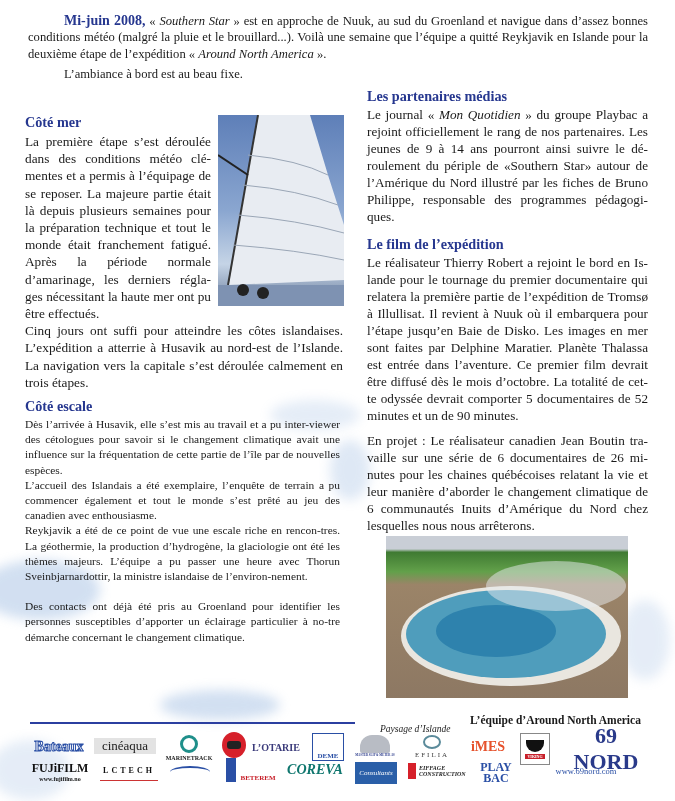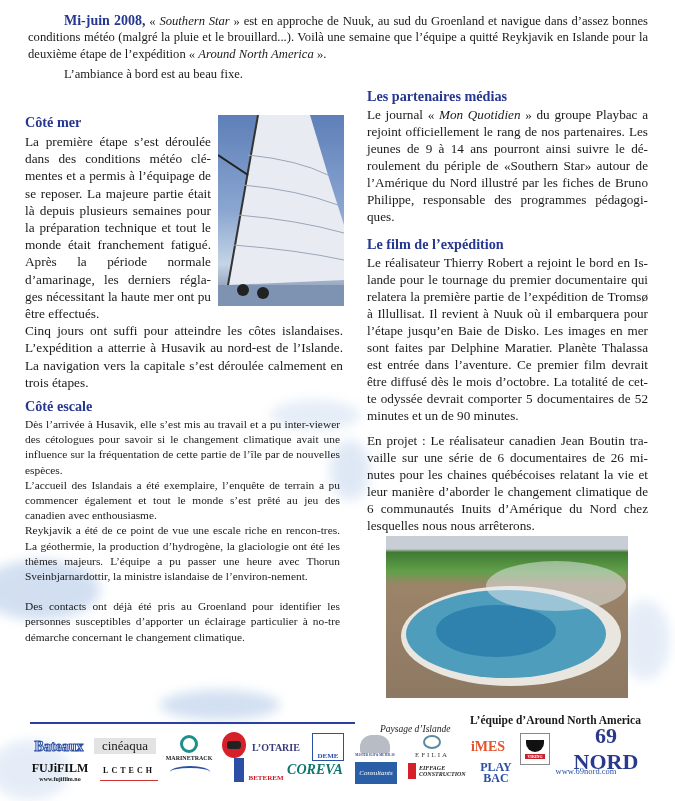--- a/index.html
+++ b/index.html
@@ -119,21 +119,21 @@
 </div>
 
 <div class="logo" style="left:34px;top:758px;width:52px;height:26px;flex-direction:column;color:#111;">
   <span style="font-size:12px;">FUJiFILM</span>
   <span style="font-size:6px;">www.fujifilm.no</span>
 </div>
 <div class="logo" style="left:100px;top:760px;width:58px;height:20px;color:#111;font-family:'Liberation Serif',serif;font-size:8px;letter-spacing:3px;border-bottom:1px solid #c33;">LCTECH</div>
 <div class="logo" style="left:165px;top:758px;width:50px;height:28px;">
   <span style="width:40px;height:10px;border-top:2px solid #2a4fa5;border-radius:50% 50% 0 0;display:block;"></span>
 </div>
-<div class="logo" style="left:226px;top:758px;width:44px;height:24px;align-items:flex-end;color:#c8202a;font-family:'Liberation Serif',serif;font-size:7px;border-left:10px solid #2a4fa5;margin-left:8px;">BETEREM</div>
+<div class="logo" style="left:226px;top:758px;width:44px;height:24px;align-items:flex-end;color:#c8202a;font-family:'Liberation Serif',serif;font-size:7px;border-left:10px solid #2a4fa5;">BETEREM</div>
 <div class="logo" style="left:287px;top:762px;width:56px;height:16px;color:#0f766e;font-style:italic;font-size:14px;">COREVA</div>
 <div class="logo" style="left:355px;top:762px;width:42px;height:22px;background:#2a5fa8;color:#fff;font-weight:normal;font-style:italic;font-size:7px;">Consultants</div>
 <div class="logo" style="left:408px;top:763px;width:64px;height:16px;color:#222;font-style:italic;font-size:6px;border-left:8px solid #d6202a;padding-left:3px;justify-content:flex-start;">EIFFAGE CONSTRUCTION</div>
 <div class="logo" style="left:480px;top:760px;width:32px;height:26px;color:#2a4fa5;font-size:12px;line-height:11px;text-align:center;">PLAY BAC</div>
 
 <div class="logo" style="left:566px;top:735px;width:80px;height:28px;color:#2a3a8a;font-size:22px;justify-content:flex-start;text-align:center;">
   <span>69 NORD</span>
 </div>
 <div class="logo" style="left:548px;top:765px;width:76px;height:12px;color:#2a4fa5;font-family:'Liberation Serif',serif;font-weight:normal;font-size:8.5px;">www.69nord.com</div>
 

